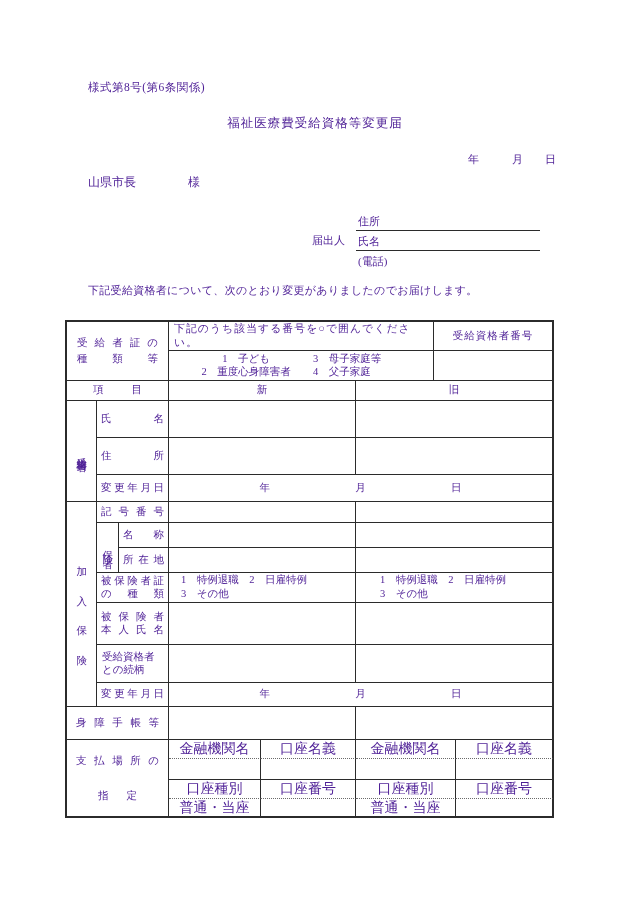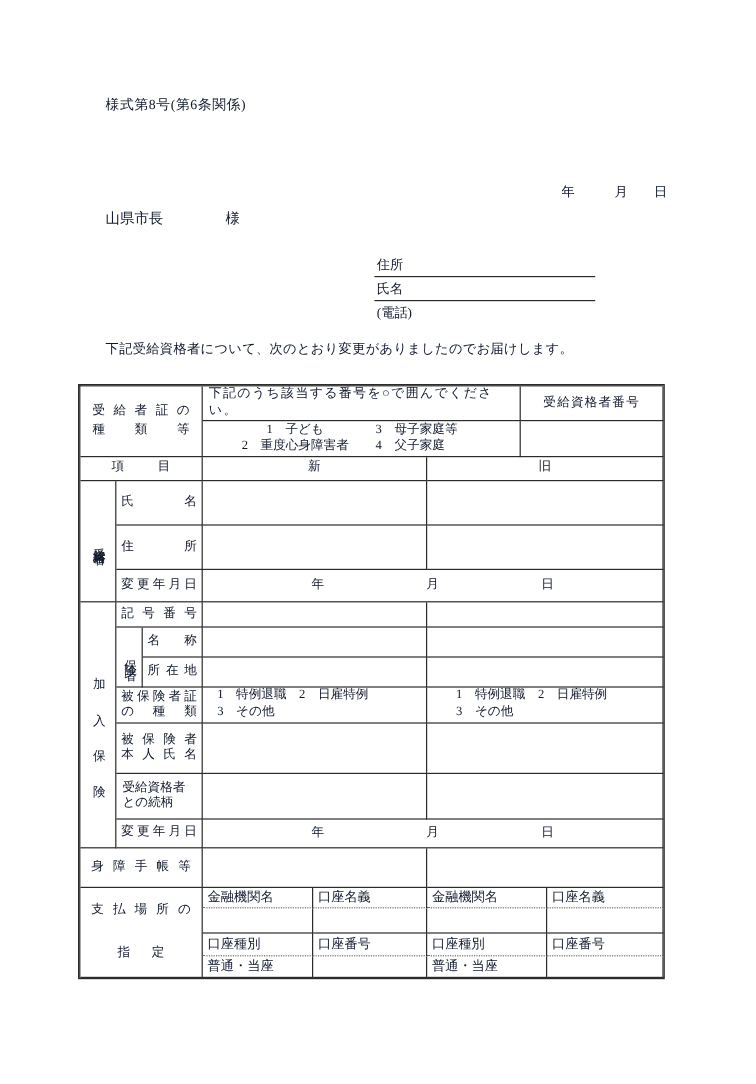--- a/index.html
+++ b/index.html
@@ -1,18 +1,18 @@
 <!DOCTYPE html>
 <html><head>
 <meta charset="utf-8">
 <style>
   html,body{margin:0;padding:0;background:#e8e8e8;}
   .sheet{
     position:relative;width:630px;height:903px;background:#ffffff;
-    font-family:"Liberation Serif","DejaVu Serif",serif;color:#0f172a;
+    font-family:"Liberation Serif","DejaVu Serif",serif;color:#4c1d95;
     margin:0 auto;overflow:hidden;
   }
   .abs{position:absolute;}
   .form-number{left:88px;top:80px;font-size:11.5px;letter-spacing:0.5px;}
   .doc-title{left:0;top:115px;width:100%;text-align:center;font-size:12.5px;letter-spacing:1px;}
   .date-line{right:74px;top:152px;font-size:11px;white-space:pre;}
   .addressee{left:88px;top:174px;font-size:12px;}
   .addressee .honor{margin-left:52px;}
   .declarant{left:312px;top:211px;display:flex;font-size:11px;}
   .decl-label{width:44px;padding-top:20px;line-height:19px;}
@@ -47,38 +47,40 @@
   .v-spread{letter-spacing:30px;margin-bottom:-30px;}
   .v-sm{letter-spacing:4px;margin-bottom:-4px;}
   .datec{position:relative;}
   .datec span{position:absolute;top:50%;transform:translate(-50%,-50%);font-size:10.5px;}
   .datec .p25{left:25%;} .datec .p50{left:50%;} .datec .p75{left:75%;}
   .cardopt{line-height:14px;padding-left:12px;}
   .cardopt-old{line-height:14px;padding-left:24px;}
   .leftlab{padding-left:5px;line-height:14px;}
   .twoline{line-height:13.5px;}
   .dot{border-bottom:1px dotted #6a6a6a;}
-  .blabel{text-align:left;font-size:11px;}
+  .blabel{text-align:center;font-size:14px;}
   .paylabel{padding:0 9px;margin-left:19px;}
   .paylabel .line1{margin-bottom:22px;}
   .paylabel .line2{padding:0 22px;}
 </style>
 </head>
 <body>
 
 <div class="sheet">
 
   <div class="abs form-number">様式第8号(第6条関係)</div>
+  <div class="abs doc-title">福祉医療費受給資格等変更届</div>
   <div class="abs date-line">年　　　月　　日</div>
 
   <div class="abs addressee">
     <span>山県市長</span><span class="honor">様</span>
   </div>
 
   <div class="abs declarant">
+    <div class="decl-label">届出人</div>
     <div class="decl-fields">
       <div class="frow uline"><span>住所</span></div>
       <div class="frow uline"><span>氏名</span></div>
       <div class="frow"><span>(電話)</span></div>
     </div>
   </div>
 
   <div class="abs intro">下記受給資格者について、次のとおり変更がありましたのでお届けします。</div>
 
   <div class="abs tblwrap">

